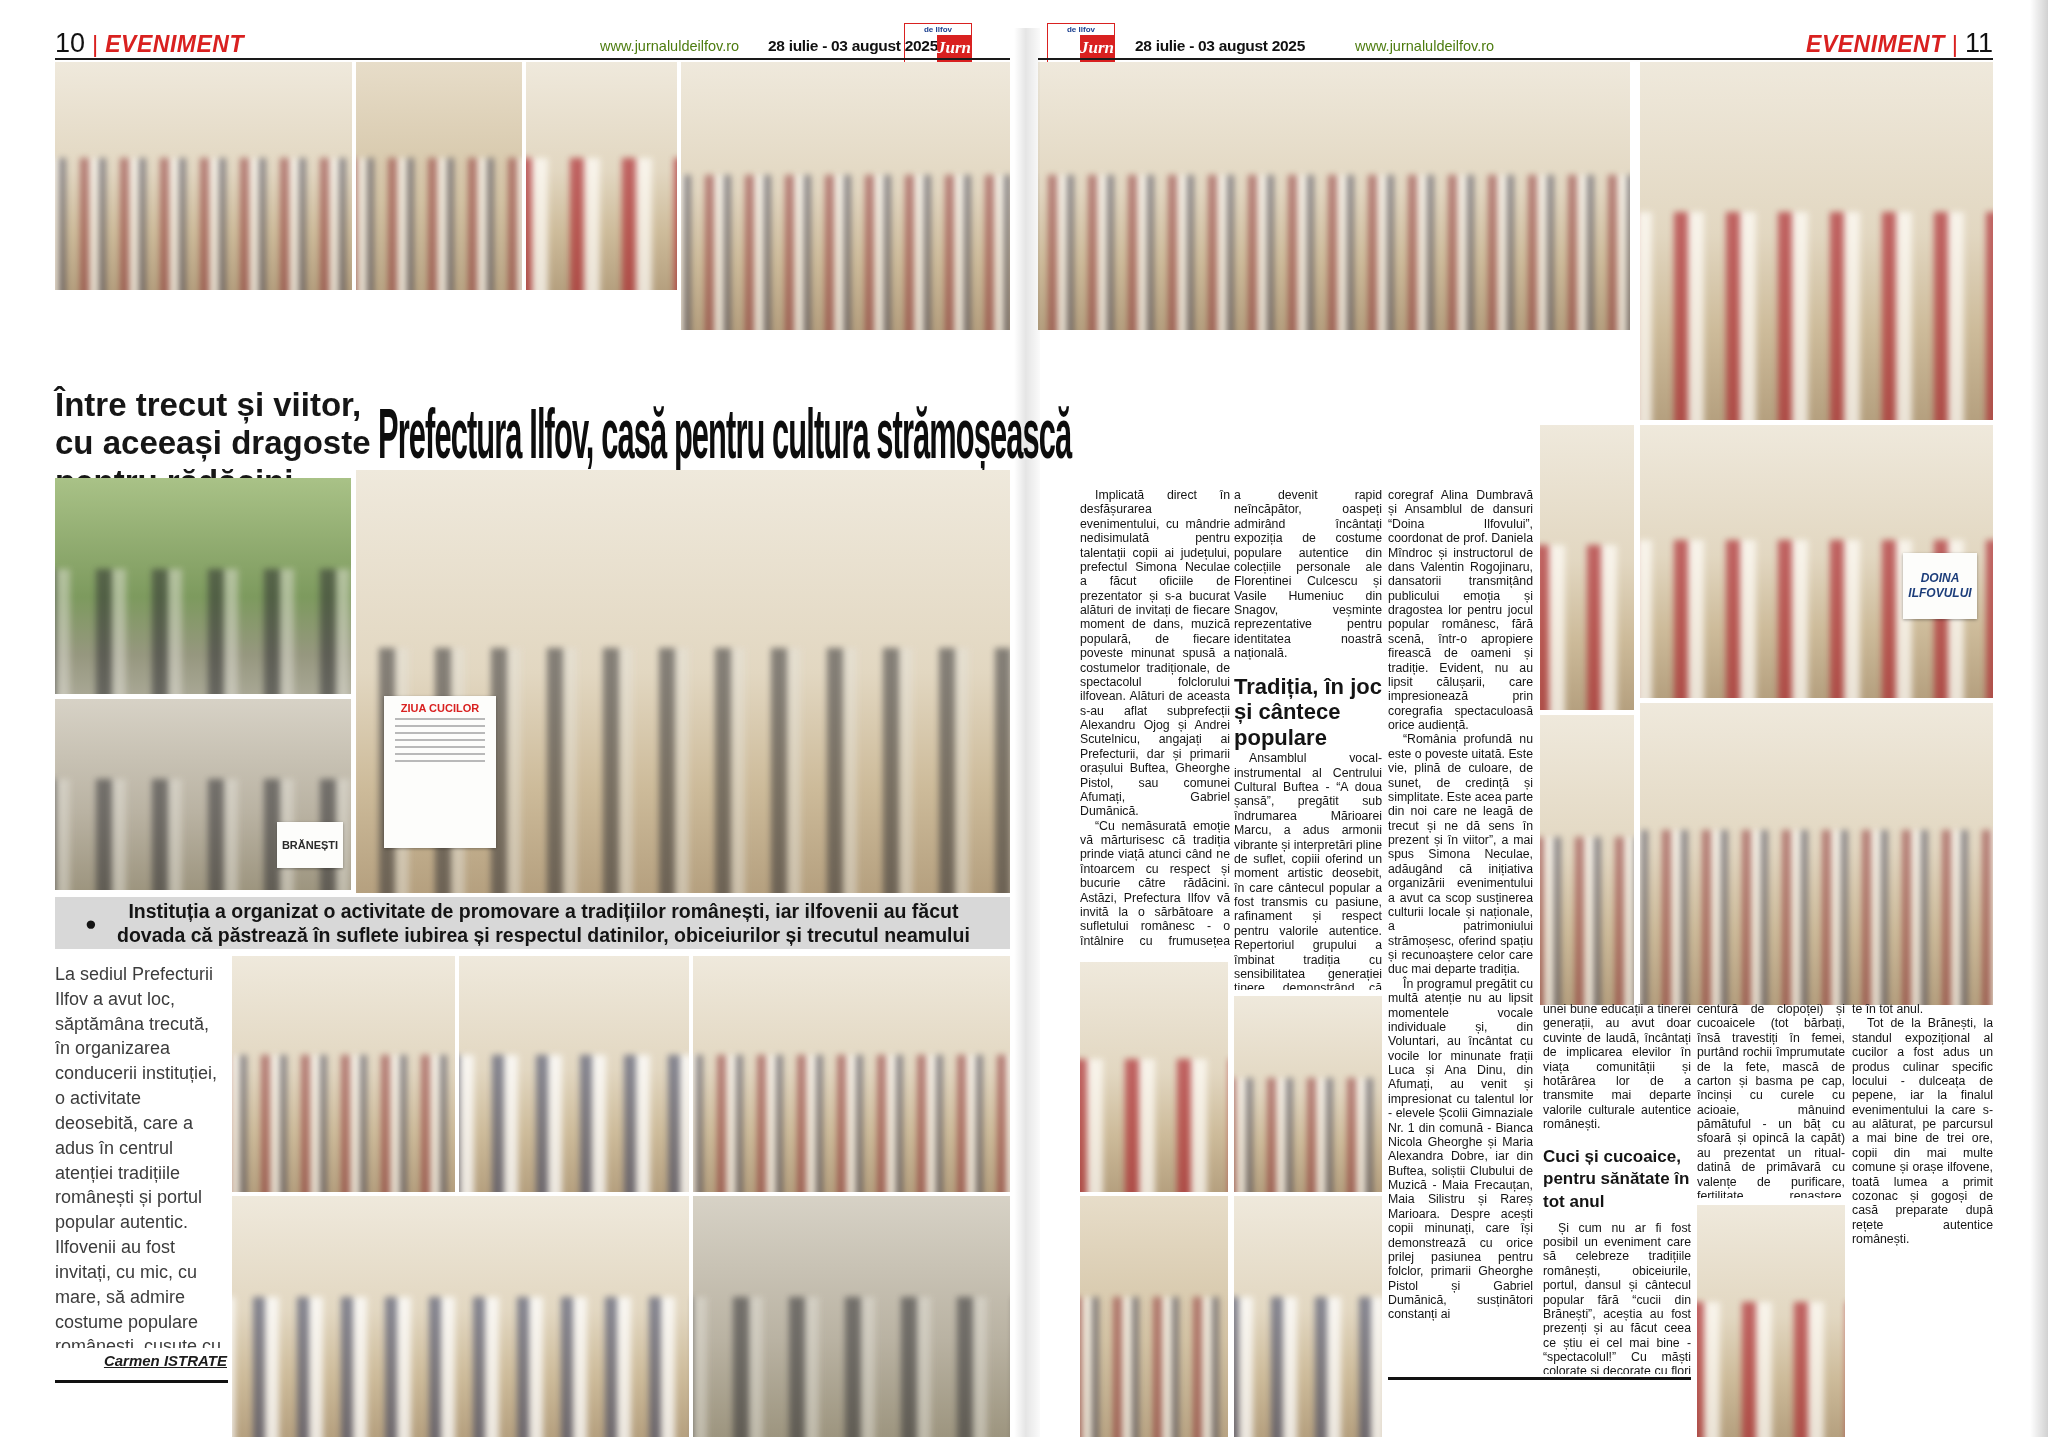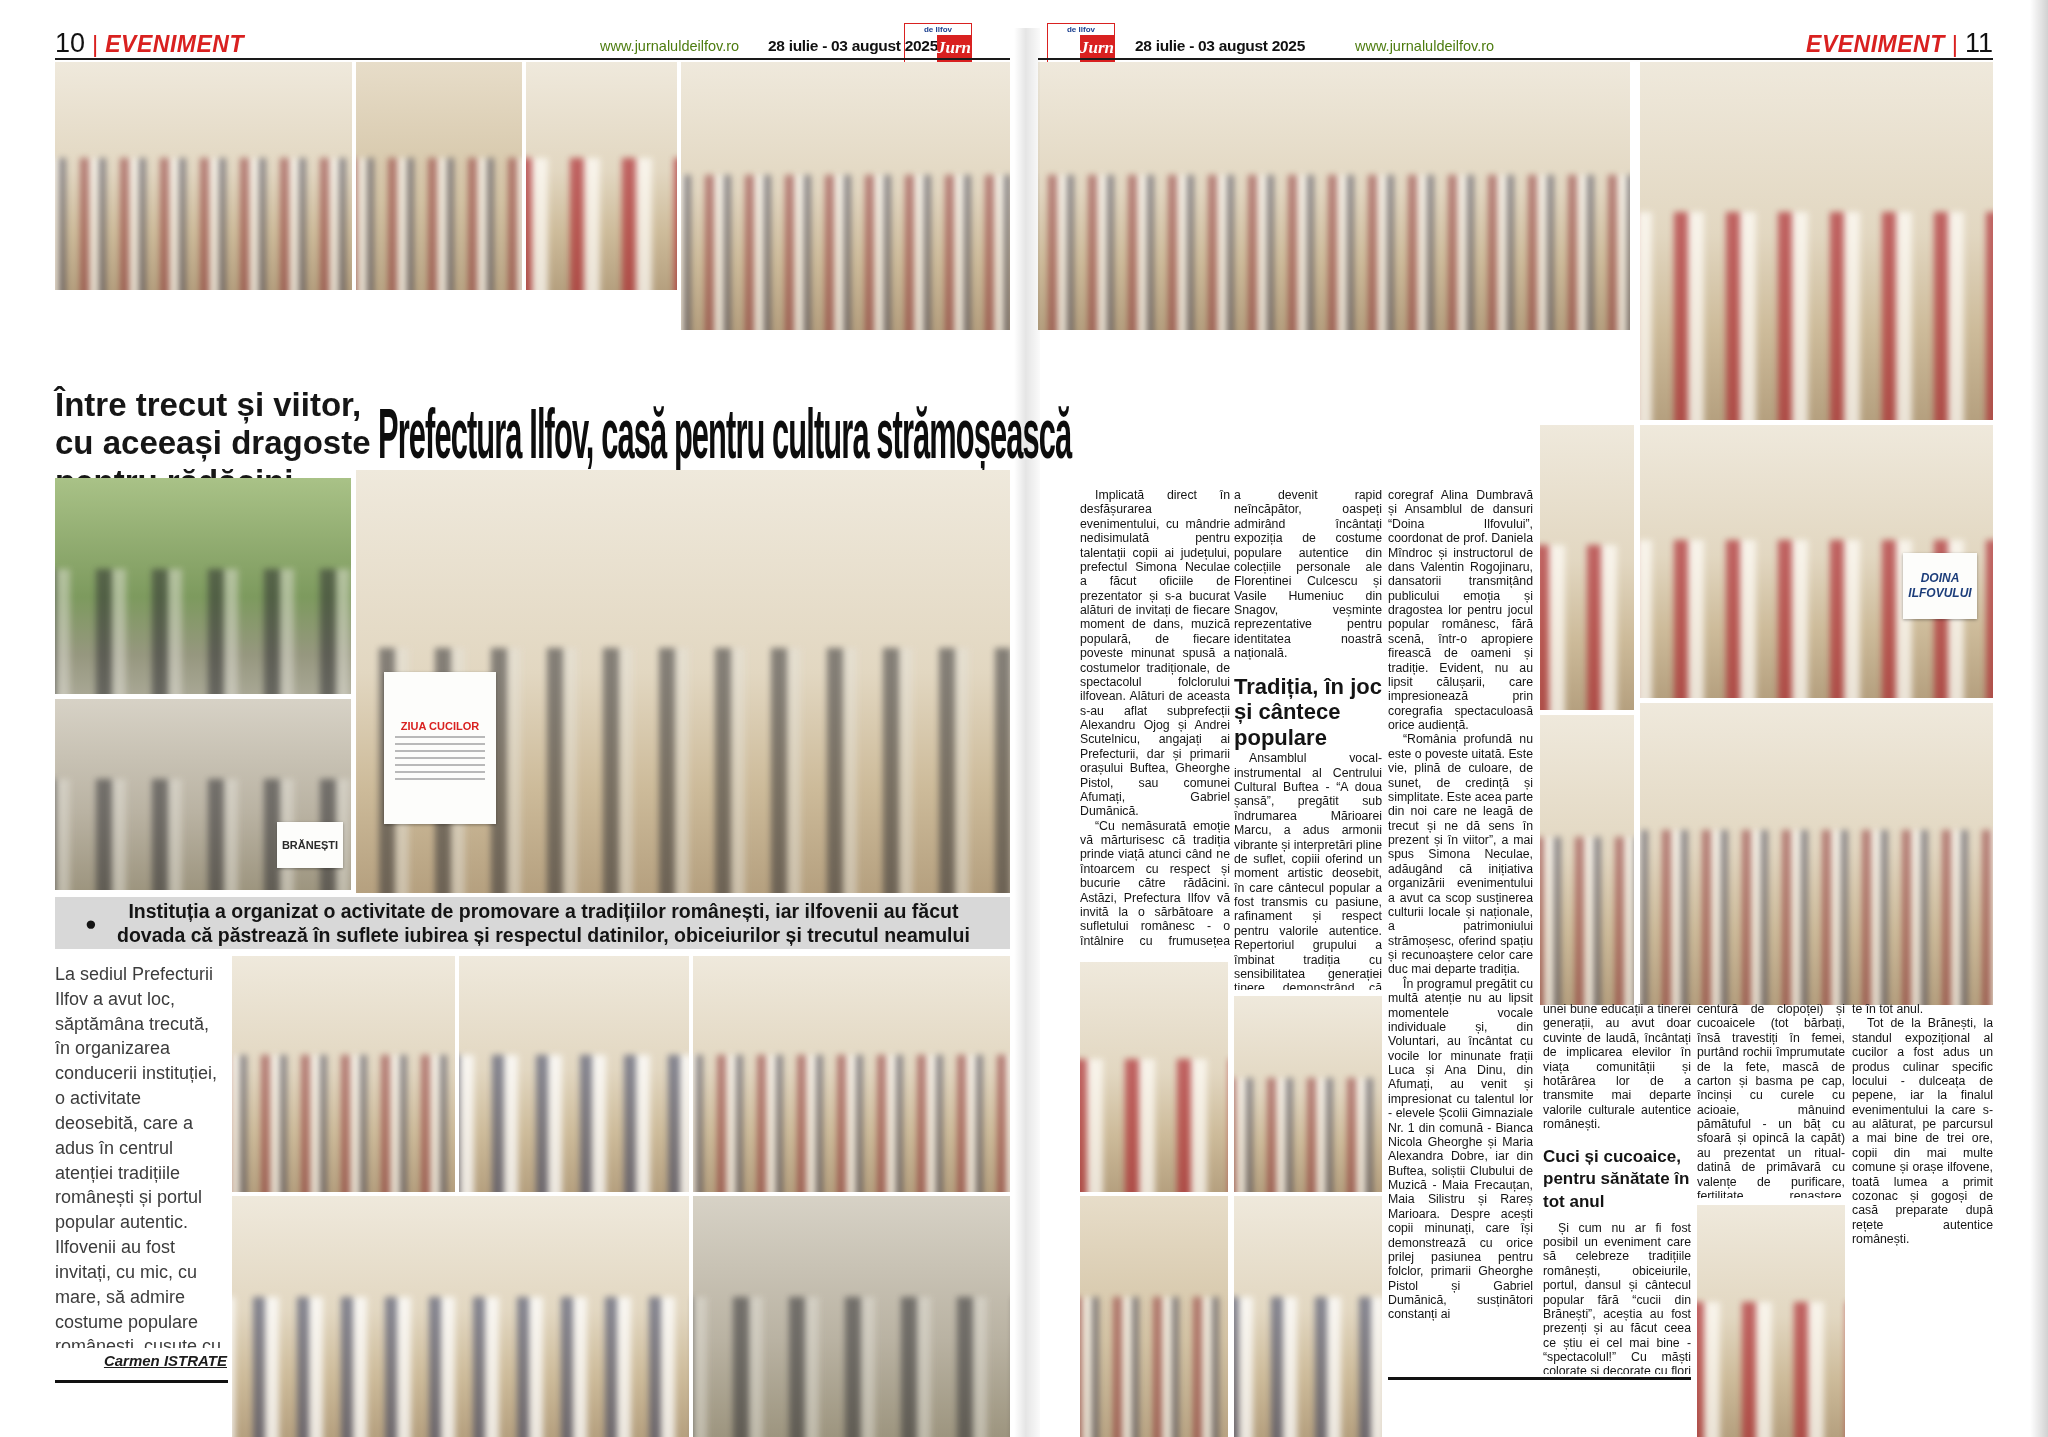--- a/index.html
+++ b/index.html
@@ -144,21 +144,21 @@
     <div class="figs f-dark"></div>
   </div>
   <div class="photo ph-dim" style="left:55px;top:699px;width:296px;height:191px;">
     <div class="figs f-dark"></div>
     <div class="sign" style="right:8px;bottom:22px;width:66px;height:46px;">
       <span class="sign-branesti">BRĂNEȘTI</span>
     </div>
   </div>
   <div class="photo ph-hall" style="left:356px;top:470px;width:654px;height:423px;">
     <div class="figs f-dark"></div>
-    <div class="sign" style="left:28px;top:202px;width:112px;height:152px;justify-content:center;">
+    <div class="sign" style="left:28px;top:226px;width:112px;height:152px;justify-content:flex-start;">
       <span class="poster-title">ZIUA CUCILOR</span>
       <span class="poster-lines"></span>
     </div>
   </div>
 
   <div class="abs standfirst" style="left:55px;top:897px;width:955px;height:52px;">
     <span style="margin-right:10px;">●</span>
     <span>Instituția a organizat o activitate de promovare a tradițiilor românești, iar ilfovenii au făcut dovada că păstrează în suflete iubirea și respectul datinilor, obiceiurilor și trecutul neamului</span>
   </div>
 

